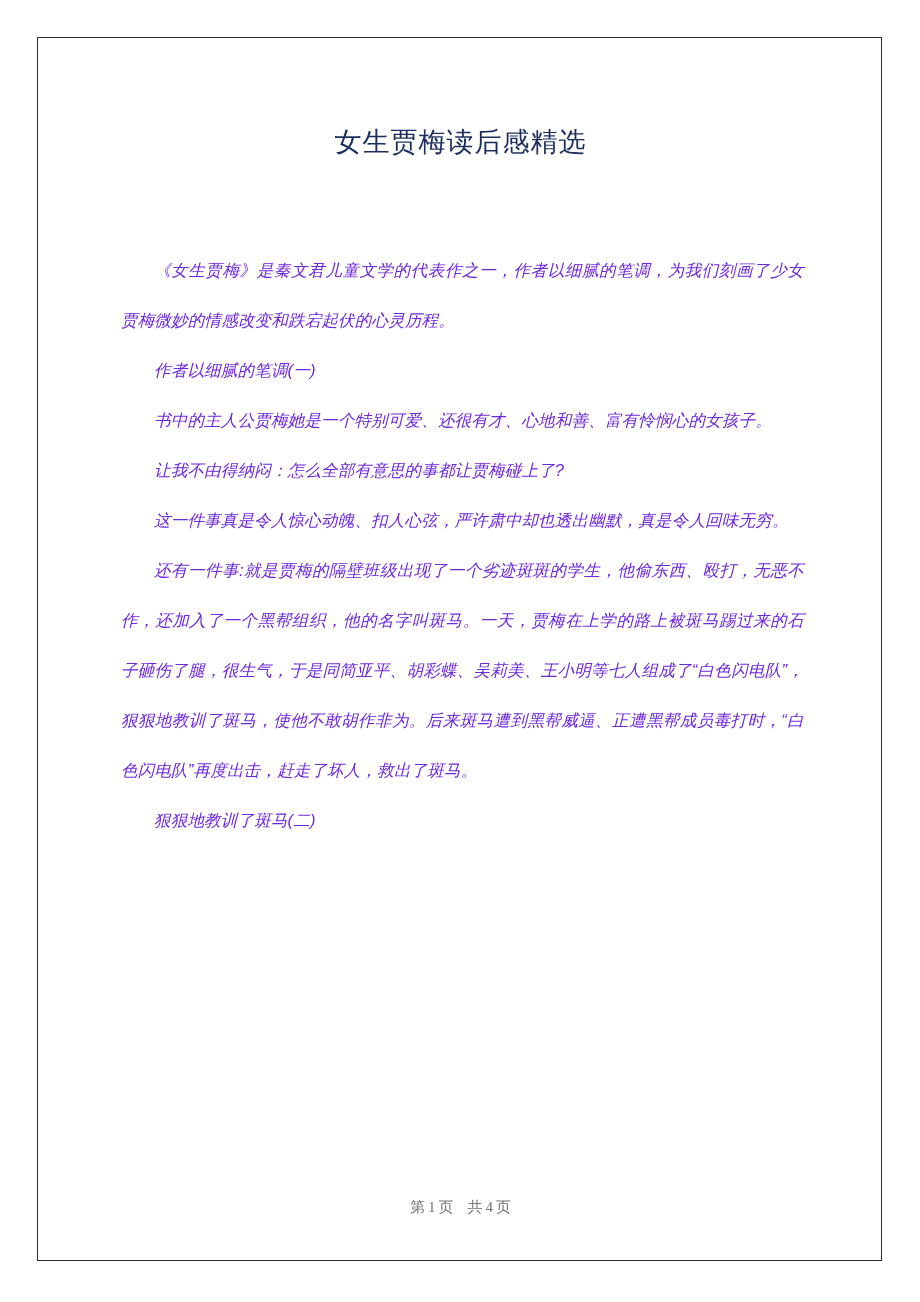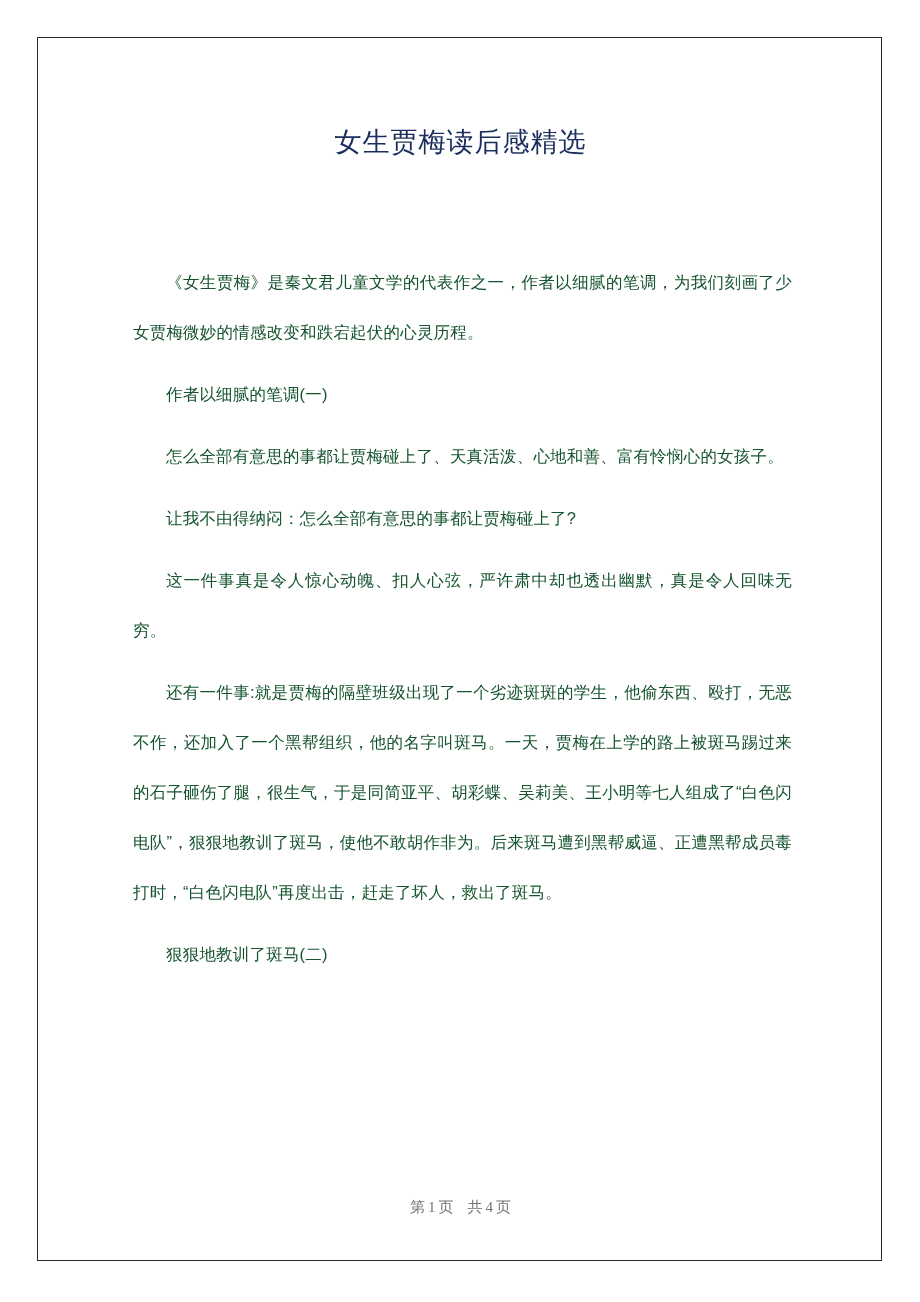--- a/index.html
+++ b/index.html
@@ -52,26 +52,27 @@
   
   .body-block {
     position: absolute;
     left: 83px;
     top: 207px;
     width: 683px;
   }
 
   .para {
     font-size: 16.5px;
-    color: #14532d;
+    color: #6d28d9;
     line-height: 50px;
-    margin: 12px;
+    margin: 0;
     text-align: justify;
     text-justify: inter-ideograph;
     letter-spacing: 0.2px;
+    font-style: italic;
   }
 
   .para.indent {
     text-indent: 2em;
   }
 
   
   .footer {
     position: absolute;
     left: 0;
@@ -97,21 +98,21 @@
 <body>
 
 <div class="page-frame">
   <div class="page-inner">
 
     <div class="doc-title">女生贾梅读后感精选</div>
 
     <div class="body-block">
       <p class="para indent">《女生贾梅》是秦文君儿童文学的代表作之一，作者以细腻的笔调，为我们刻画了少女贾梅微妙的情感改变和跌宕起伏的心灵历程。</p>
       <p class="para indent">作者以细腻的笔调(一)</p>
-      <p class="para indent">怎么全部有意思的事都让贾梅碰上了、天真活泼、心地和善、富有怜悯心的女孩子。</p>
+      <p class="para indent">书中的主人公贾梅她是一个特别可爱、还很有才、心地和善、富有怜悯心的女孩子。</p>
       <p class="para indent">让我不由得纳闷：怎么全部有意思的事都让贾梅碰上了?</p>
       <p class="para indent">这一件事真是令人惊心动魄、扣人心弦，严许肃中却也透出幽默，真是令人回味无穷。</p>
       <p class="para indent">还有一件事:就是贾梅的隔壁班级出现了一个劣迹斑斑的学生，他偷东西、殴打，无恶不作，还加入了一个黑帮组织，他的名字叫斑马。一天，贾梅在上学的路上被斑马踢过来的石子砸伤了腿，很生气，于是同简亚平、胡彩蝶、吴莉美、王小明等七人组成了“白色闪电队”，狠狠地教训了斑马，使他不敢胡作非为。后来斑马遭到黑帮威逼、正遭黑帮成员毒打时，“白色闪电队”再度出击，赶走了坏人，救出了斑马。</p>
       <p class="para indent">狠狠地教训了斑马(二)</p>
     </div>
 
     <div class="footer">
       <span class="seg">第</span><span class="num">1</span><span class="seg">页</span><span class="gap"></span><span class="seg">共</span><span class="num">4</span><span class="seg">页</span>
     </div>
 

